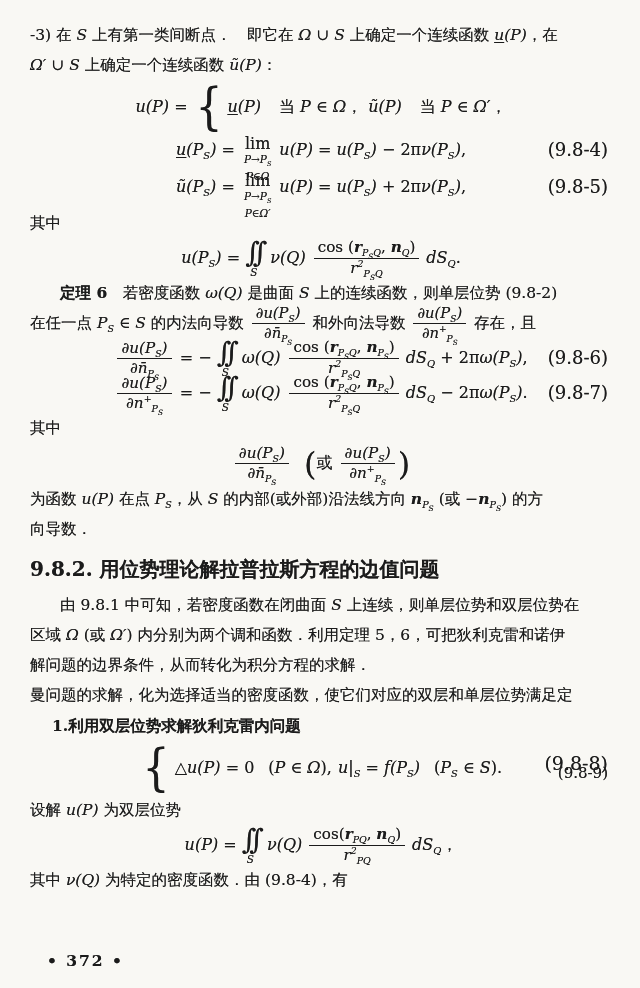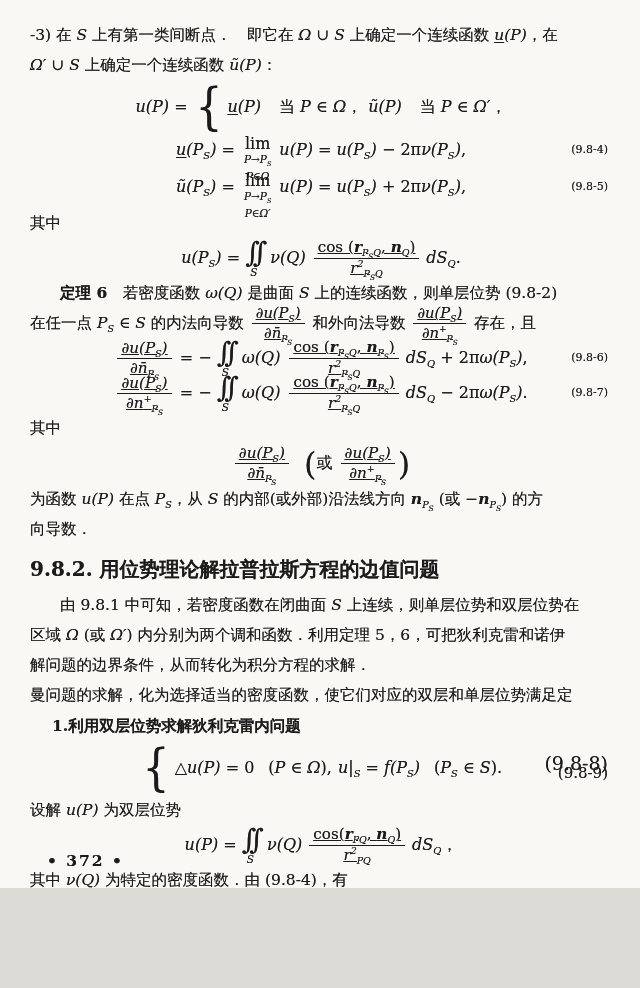--- a/index.html
+++ b/index.html
@@ -1,42 +1,42 @@
 <!DOCTYPE html>
 <html><head>
 <meta charset="utf-8">
 <style>
   html,body{margin:0;padding:0;background:#dddbd5;}
   .page{
-    position:relative;width:640px;height:888px;box-sizing:border-box;
+    position:relative;width:640px;height:988px;box-sizing:border-box;
     margin:0 auto;background:#f9f8f4;color:#1b1b1b;overflow:hidden;
     font-family:"DejaVu Serif","Liberation Serif",serif;
     font-size:15.5px;padding:20px 28px 0 30px;
     text-shadow:0 0 0.6px rgba(25,25,25,0.65);
   }
   .ln{margin:0;line-height:30px;white-space:nowrap;}
   .indent{padding-left:30px;}
   .heading{font-size:20px;font-weight:bold;line-height:34px;margin:8px 0 4px 0;white-space:nowrap;}
   .subhead{font-weight:bold;padding-left:22px;line-height:31px;}
   .frow{position:relative;text-align:center;margin:5px 0;line-height:30px;white-space:nowrap;font-size:16px;}
-  .eqnum{position:absolute;right:4px;top:50%;transform:translateY(-50%);font-size:11px;font-style:normal;}
+  .eqnum{position:absolute;right:4px;top:50%;transform:translateY(-50%);font-size:18px;font-style:normal;}
   .eqnum-a{position:absolute;right:4px;top:2px;font-size:19px;}
   .eqnum-b{position:absolute;right:4px;bottom:2px;font-size:15px;}
   .pagenum{position:absolute;left:47px;bottom:12px;font-weight:bold;letter-spacing:2px;}
   
   .m-rm{font-style:normal;}
   .m-it{font-style:italic;}
   .m-itu{font-style:italic;text-decoration:underline;text-underline-offset:2px;}
   .m-bi{font-style:italic;font-weight:bold;}
   .m-bold{font-weight:bold;}
   .m-bigp{font-size:200%;font-style:normal;vertical-align:middle;font-weight:300;}
   .msp{display:inline-block;}
   sub,sup{font-size:0.62em;font-style:italic;line-height:0;}
   sub sub{font-size:0.78em;}
-  .frac{display:inline-block;vertical-align:middle;text-align:center;margin:-7px 3px;line-height:1.12;text-decoration:underline;}
+  .frac{display:inline-block;vertical-align:middle;text-align:center;margin:-7px 3px;line-height:1.12;}
   .frac .num,.frac .den{display:block;padding:1px 4px;font-size:0.95em;}
   .frac .den{border-top:1.4px solid #1b1b1b;}
   .iint{display:inline-block;vertical-align:middle;text-align:left;margin:-8px 3px -6px 0;}
   .iint .glyph{display:block;font-size:28px;line-height:30px;letter-spacing:-7px;padding-right:7px;font-style:normal;}
   .iint .oplim{display:block;font-size:10.5px;font-style:italic;line-height:9px;padding-left:5px;}
   .limop{display:inline-block;vertical-align:middle;text-align:center;margin:0 4px -16px 4px;}
   .limop .limword{display:block;font-style:normal;line-height:19px;}
   .limop .under{display:block;font-size:10.5px;line-height:12px;font-style:italic;}
   .limop .under + .under{margin-top:5px;}
   .cases{display:inline-flex;align-items:center;vertical-align:middle;text-align:left;margin:-6px 0;}

